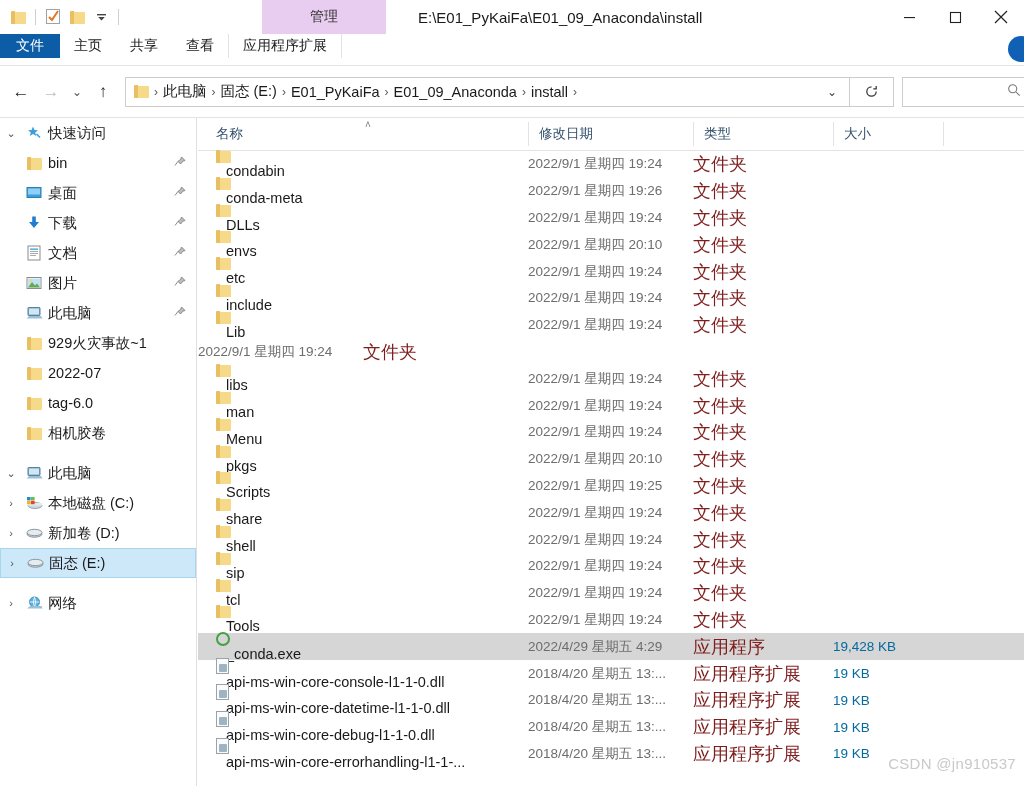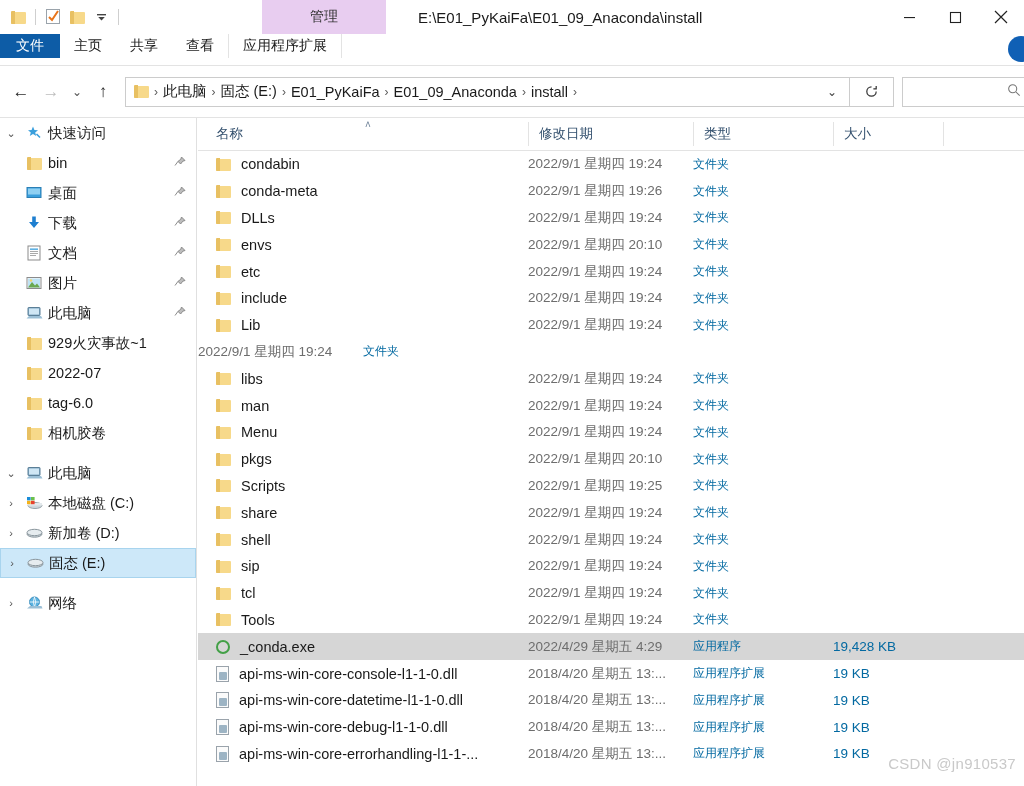--- a/index.html
+++ b/index.html
@@ -149,24 +149,24 @@
   .ch:first-child { border-left:none; padding-left:18px; }
   .sort-caret {
     position:absolute; left:167px; top:1px; font-size:10px; color:#6b7f96;
   }
   .rows { position:relative; }
   .row {
     height:26.8px; display:flex; align-items:center;
     font-size:14.5px; color:#1a1a1a; white-space:nowrap;
   }
   .row.selected { background:#d6d6d6; }
-  .c-name { width:330px; display:flex; align-items:center; padding-left:18px; }
+  .c-name { width:330px; display:flex; align-items:flex-start; padding-left:18px;flex-direction:column; }
   .c-name .nm { padding-left:10px; }
   .c-date { width:165px; color:#6d6d6d; font-size:13.5px; }
-  .c-type { width:140px; color:#0369a1; font-size:12px; }
+  .c-type { width:140px; color:#7f1d1d; font-size:18px; }
   .c-size { width:110px; color:#0369a1; font-size:13.5px; text-align:left; }
 
   .exe-ico {
     width:14px; height:14px; border-radius:50%;
     border:2.2px solid #43a047; background:transparent;
   }
   .dll-ico {
     width:13px; height:16px; background:#fbfbfb; border:1px solid #9aa3ab;
     position:relative;
   }

